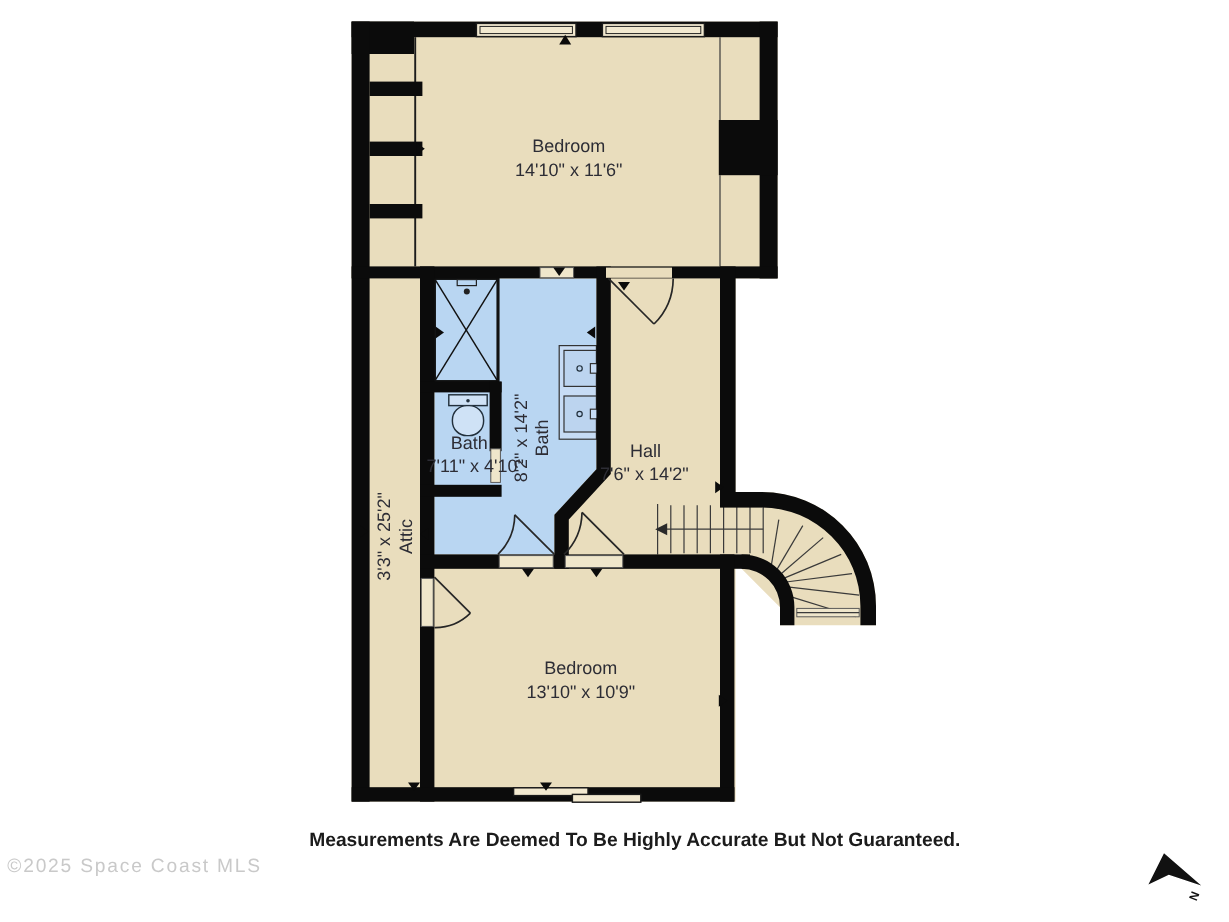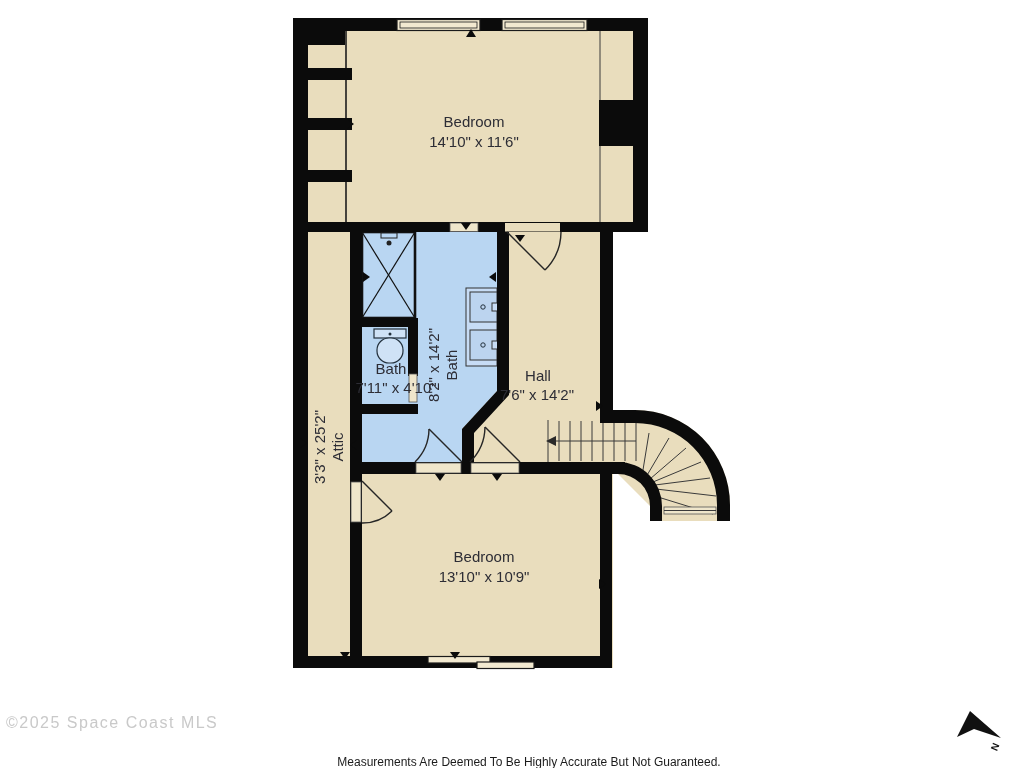--- a/index.html
+++ b/index.html
@@ -17,22 +17,22 @@
   .winouter{fill:#f2e9d0;stroke:#1a1a1a;stroke-width:1.2;}
   .wininner{fill:none;stroke:#1a1a1a;stroke-width:.8;}
   .door{stroke:#262626;stroke-width:1.4;fill:none;}
   .marker{fill:#0b0b0b;}
   .fixture{stroke:#22303c;stroke-width:1.2;fill:#cfe2f6;}
   .fixline{stroke:#22303c;stroke-width:1;fill:none;}
   .rname,.rdims{fill:#2d2d35;font-size:15px;font-family:"Liberation Sans",sans-serif;}
   .north-n{fill:#111;font-size:10px;font-weight:bold;}
   .watermark{position:absolute;left:6px;top:714px;font-size:16px;letter-spacing:1.5px;
              color:#c9c9c9;white-space:nowrap;}
-  .disclaimer{position:absolute;left:529px;top:755px;transform:translateX(-50%);
-              font-size:12px;font-weight:normal;color:#1b1b1b;white-space:nowrap;}
+  .disclaimer{position:absolute;left:529px;top:692px;transform:translateX(-50%);
+              font-size:16px;font-weight:bold;color:#1b1b1b;white-space:nowrap;}
 </style>
 </head>
 <body>
 
 <div class="page">
   <svg class="plan-svg" width="1024" height="768" viewBox="0 0 1024 768">
 
     <g>
       <rect class="floor" x="293" y="18" width="355" height="214"></rect>
       <rect class="floor" x="293" y="222" width="320" height="446"></rect>

